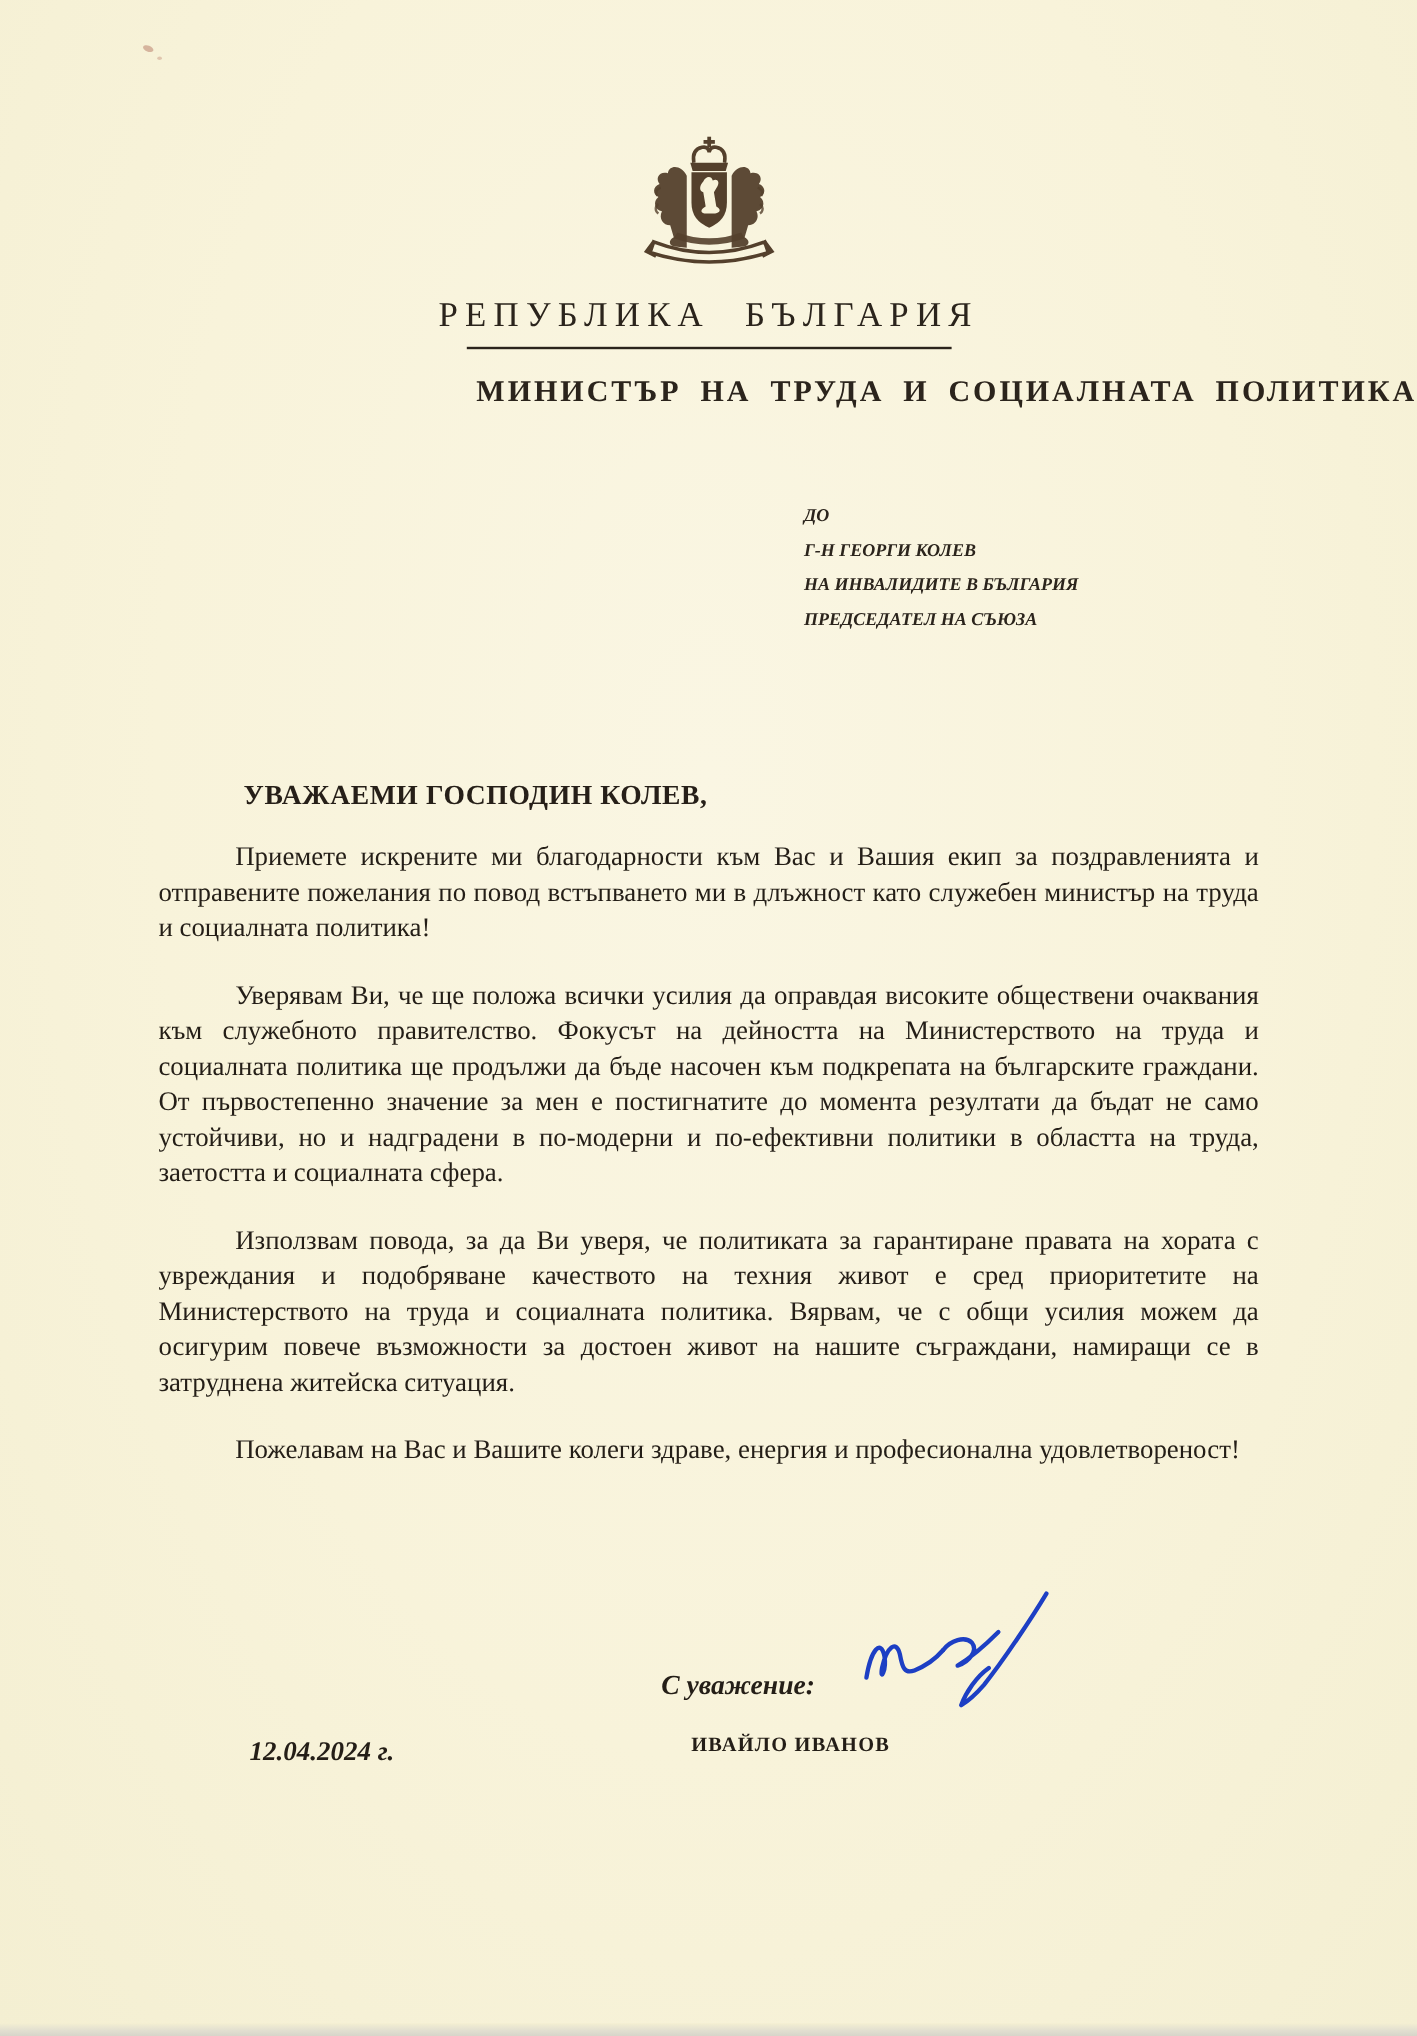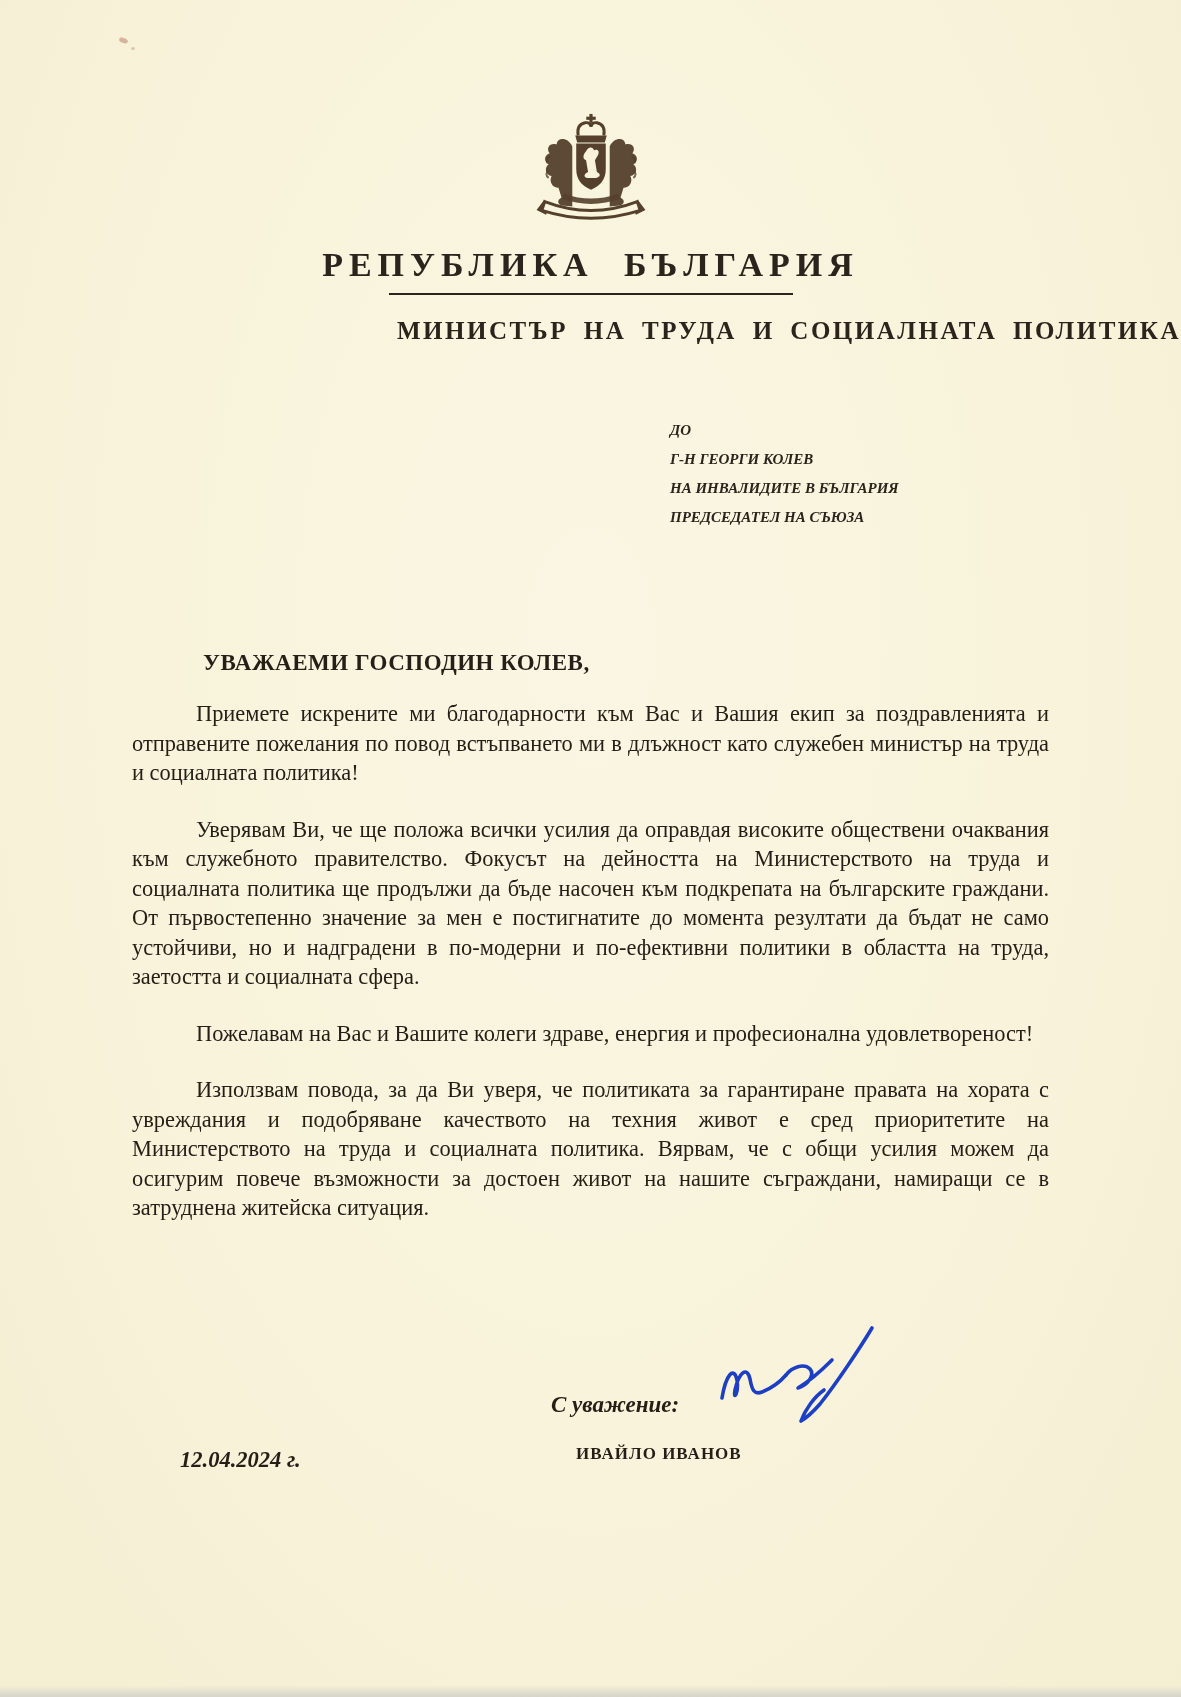--- a/index.html
+++ b/index.html
@@ -10,21 +10,21 @@
     margin:0 auto;
     background:radial-gradient(ellipse at 50% 38%, #faf6e3 0%, #f8f3da 55%, #f4efd2 100%);
     color:#261f18;
     overflow:hidden;
   }
   
   .letterhead{position:absolute;top:0;left:0;width:100%;text-align:center;}
   .coat{margin-top:112px;}
   .republic{
     margin-top:8px;
-    font-size:34px;font-weight:bold;
+    font-size:29px;font-weight:normal;
     letter-spacing:6px;word-spacing:16px;
     color:#2b241c;
   }
   .rule{
     width:404px;height:0;
     border-top:2.5px solid #2b241c;
     margin:9px auto 0 auto;
   }
   .ministry{
     margin-top:22px;
@@ -55,21 +55,21 @@
   }
   .body-text p{margin:0 0 27px 0;text-indent:64px;}
   
   .valediction{
     position:absolute;left:551px;top:1392px;
     font-size:23px;font-weight:bold;font-style:italic;
     color:#241e17;
   }
   .signature{position:absolute;left:712px;top:1322px;}
   .date{
-    position:absolute;left:180px;top:1447px;
+    position:absolute;left:208px;top:1447px;
     font-size:22.5px;font-weight:bold;font-style:italic;
     color:#241e17;
   }
   .signer{
     position:absolute;left:576px;top:1444px;
     font-size:17px;font-weight:bold;letter-spacing:1px;
     color:#241e17;
   }
   
   .speck{position:absolute;border-radius:50%;}
@@ -125,22 +125,22 @@
     <div>Г-Н ГЕОРГИ КОЛЕВ</div>
     <div>НА ИНВАЛИДИТЕ В БЪЛГАРИЯ</div>
     <div>ПРЕДСЕДАТЕЛ НА СЪЮЗА</div>
   </div>
 
   <div class="salutation">УВАЖАЕМИ ГОСПОДИН КОЛЕВ,</div>
 
   <div class="body-text">
     <p>Приемете искрените ми благодарности към Вас и Вашия екип за поздравленията и отправените пожелания по повод встъпването ми в длъжност като служебен министър на труда и социалната политика!</p>
     <p>Уверявам Ви, че ще положа всички усилия да оправдая високите обществени очаквания към служебното правителство. Фокусът на дейността на Министерството на труда и социалната политика ще продължи да бъде насочен към подкрепата на българските граждани. От първостепенно значение за мен е постигнатите до момента резултати да бъдат не само устойчиви, но и надградени в по-модерни и по-ефективни политики в областта на труда, заетостта и социалната сфера.</p>
+    <p>Използвам повода, за да Ви уверя, че политиката за гарантиране правата на хората с увреждания и подобряване качеството на техния живот е сред приоритетите на Министерството на труда и социалната политика. Вярвам, че с общи усилия можем да осигурим повече възможности за достоен живот на нашите съграждани, намиращи се в затруднена житейска ситуация.</p>
     <p>Пожелавам на Вас и Вашите колеги здраве, енергия и професионална удовлетвореност!</p>
-    <p>Използвам повода, за да Ви уверя, че политиката за гарантиране правата на хората с увреждания и подобряване качеството на техния живот е сред приоритетите на Министерството на труда и социалната политика. Вярвам, че с общи усилия можем да осигурим повече възможности за достоен живот на нашите съграждани, намиращи се в затруднена житейска ситуация.</p>
   </div>
 
   <div class="valediction">С уважение:</div>
 
   <div class="signature">
     <svg width="175" height="120" viewBox="0 0 175 120" aria-hidden="true">
       <g fill="none" stroke="#1d3fc4" stroke-width="3.6" stroke-linecap="round" stroke-linejoin="round">
         <path d="M10,76 C14,52 22,44 25,58 C27,70 21,80 23,68 C27,50 35,44 38,57 C40,68 42,73 50,70 C60,66 68,60 74,53"></path>
         <path d="M74,53 C80,45 92,41 98,47 C103,53 96,63 86,66 C96,60 110,48 120,38"></path>
         <path d="M160,6 C148,26 124,62 108,82 C101,90 94,96 89,99 C93,88 102,75 112,68"></path>

